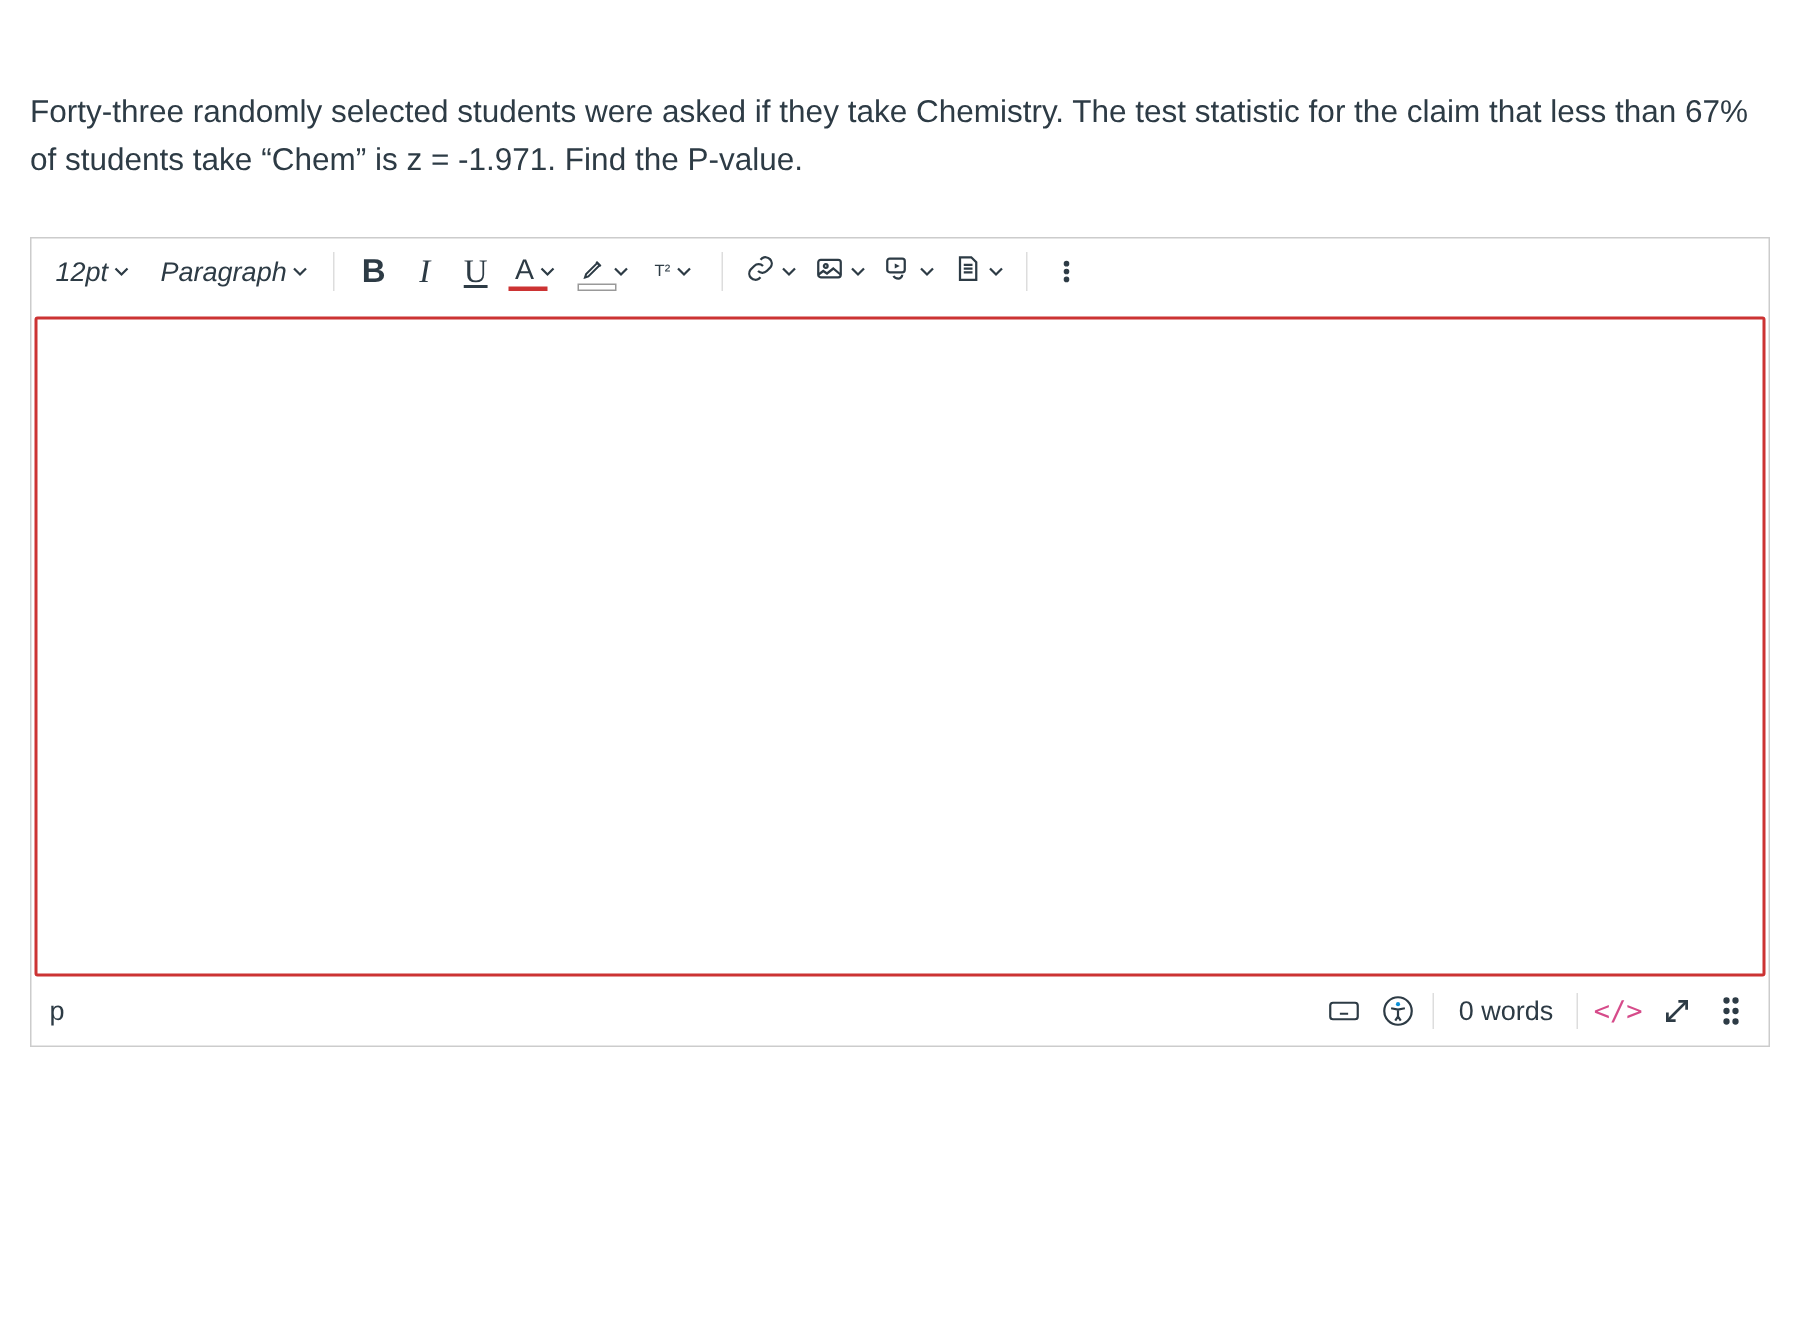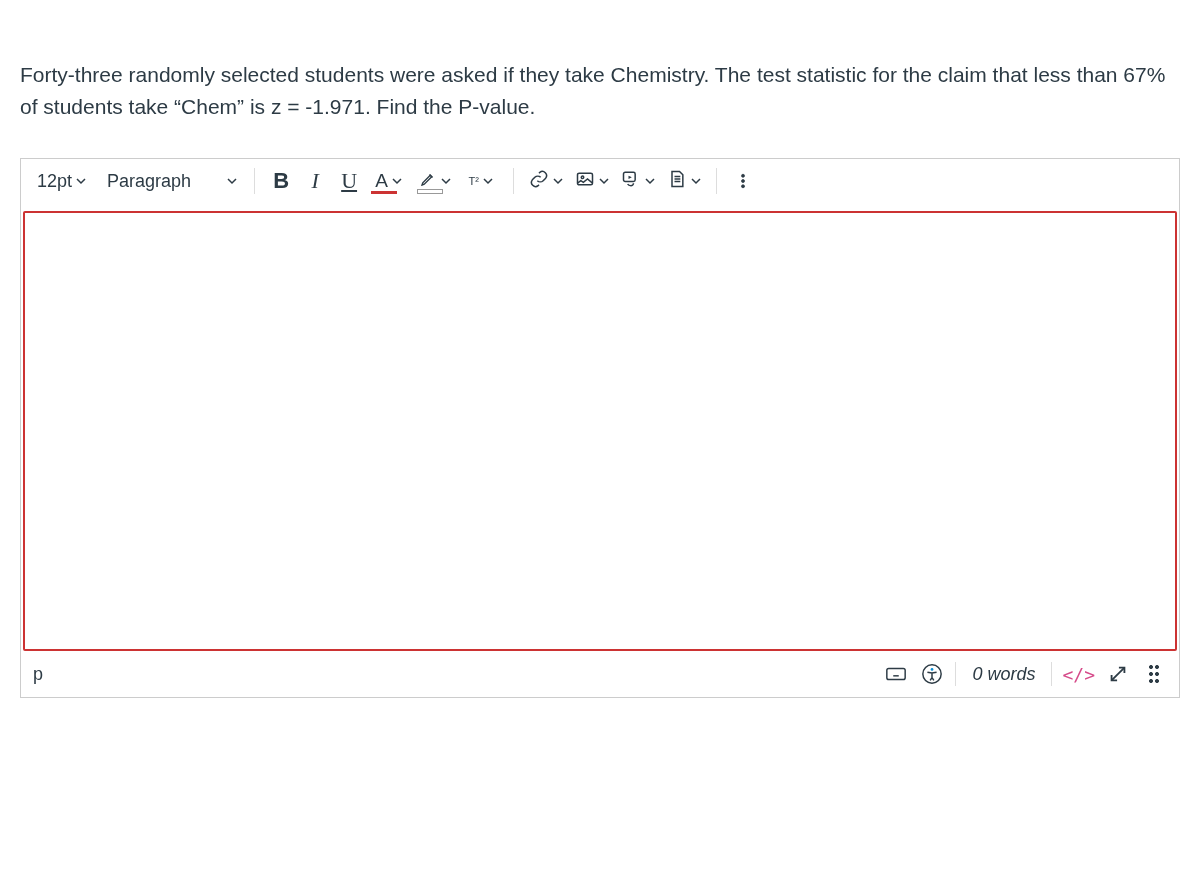--- a/index.html
+++ b/index.html
@@ -55,20 +55,21 @@
     background: #ddd;
     margin: 0 8px;
   }
   .font-size-sel, .block-sel {
     display: inline-flex;
     align-items: center;
     padding: 0 6px;
     height: 32px;
     cursor: pointer;
     font-size: 18px;
+    font-style: italic;
   }
   .editor-body {
     border: 2px solid #c33;
     border-radius: 2px;
     margin: 0 2px;
     min-height: 440px;
     background: #fff;
   }
   .statusbar {
     display: flex;
@@ -80,21 +81,21 @@
   .statusbar .path { flex: 0 0 auto; color: #2d3b45; }
   .statusbar .spacer { flex: 1; }
   .status-icon {
     display: inline-flex;
     align-items: center;
     justify-content: center;
     width: 26px;
     height: 26px;
     cursor: pointer;
   }
-  .words { padding: 0 6px; font-style: italic; }
+  .words { padding: 0 6px; }
   .html-tag { color: #d64b8a; font-family: monospace; font-size: 18px; cursor:pointer; }
   .vdiv {
     width: 1px; height: 24px; background: #ddd;
   }
   svg { stroke: #2d3b45; }
   .tcolor-underline {
     position: relative;
   }
   .tcolor-underline::after{
     content:"";
@@ -125,21 +126,21 @@
   <div class="toolbar">
     <div class="font-size-sel">
       <span>12pt</span>
       <span class="chev">
         <svg width="12" height="12" viewBox="0 0 12 12" fill="none">
             <path d="M2 4l4 4 4-4" stroke-width="1.5"></path>
           </svg>
       </span>
     </div>
 
-    <div class="block-sel" style="margin-left:6px;gap:32px;">
+    <div class="block-sel" style="margin-left:6px;">
       <span>Paragraph</span>
       <span class="chev">
         <svg width="12" height="12" viewBox="0 0 12 12" fill="none">
             <path d="M2 4l4 4 4-4" stroke-width="1.5"></path>
           </svg>
       </span>
     </div>
 
     <div class="divider"></div>
 

